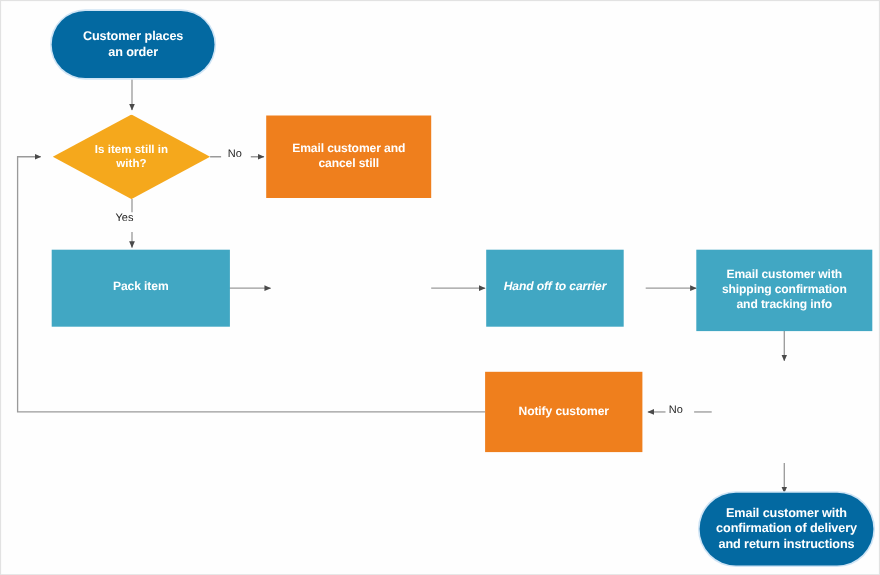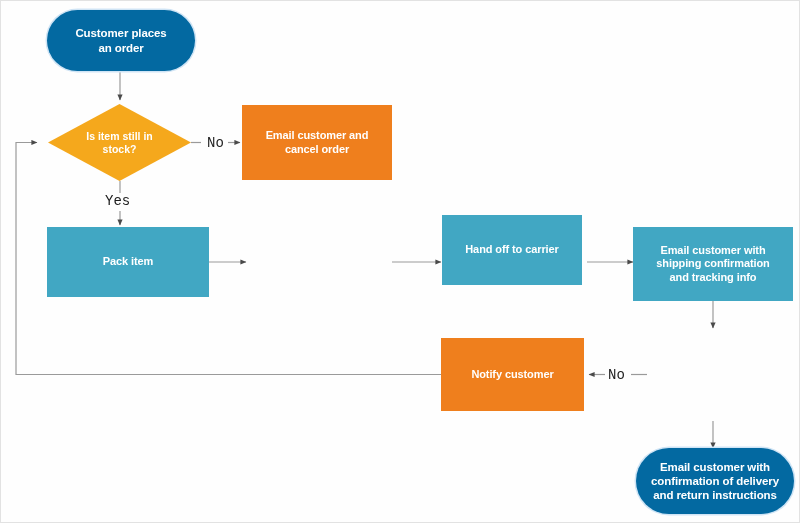--- a/index.html
+++ b/index.html
@@ -64,23 +64,23 @@
     text-align: center;
     color: #ffffff;
     font-weight: bold;
     font-size: 10.5px;
     line-height: 1.22;
     white-space: pre-line;
   }
   .edge-label {
     position: absolute;
     color: #1d1d1d;
-    font-size: 14px;
+    font-size: 10px;
     font-weight: normal;
-    font-family: Liberation Mono, monospace;
+    font-family: Liberation Sans, sans-serif;
   }
   svg.wires {
     position: absolute;
     left: 0;
     top: 0;
     width: 800px;
     height: 523px;
     pointer-events: none;
   }
 </style>
@@ -121,34 +121,34 @@
       <path d="M712,420 L712,447" marker-end="url(#arrow)"></path>
     </g>
   </svg>
 
   <div class="node terminator" style="left:46px; top:9px; width:148px; height:61px;">Customer places
 an order</div>
 
   <div class="decision-wrap" style="left:47px; top:103px; width:143px; height:77px;">
     <div class="decision-shape"></div>
     <div class="decision-label">Is item still in
-stock?</div>
+with?</div>
   </div>
 
   <div class="edge-label" style="left:206px; top:134px;">No</div>
 
   <div class="edge-label" style="left:104px; top:192px;">Yes</div>
 
   <div class="node process-orange" style="left:241px; top:104px; width:150px; height:75px;">Email customer and
-cancel order</div>
+cancel still</div>
 
   <div class="node process-teal" style="left:46px; top:226px; width:162px; height:70px;">Pack item</div>
 
 
-  <div class="node process-teal" style="left:441px; top:214px; width:140px; height:70px;">Hand off to carrier</div>
+  <div class="node process-teal" style="left:441px; top:226px; width:125px; height:70px;font-style:italic;">Hand off to carrier</div>
 
   <div class="node process-teal" style="left:632px; top:226px; width:160px; height:74px;">Email customer with
 shipping confirmation
 and tracking info</div>
 
 
   <div class="edge-label" style="left:607px; top:366px;">No</div>
 
   <div class="node process-orange" style="left:440px; top:337px; width:143px; height:73px;">Notify customer</div>
 

